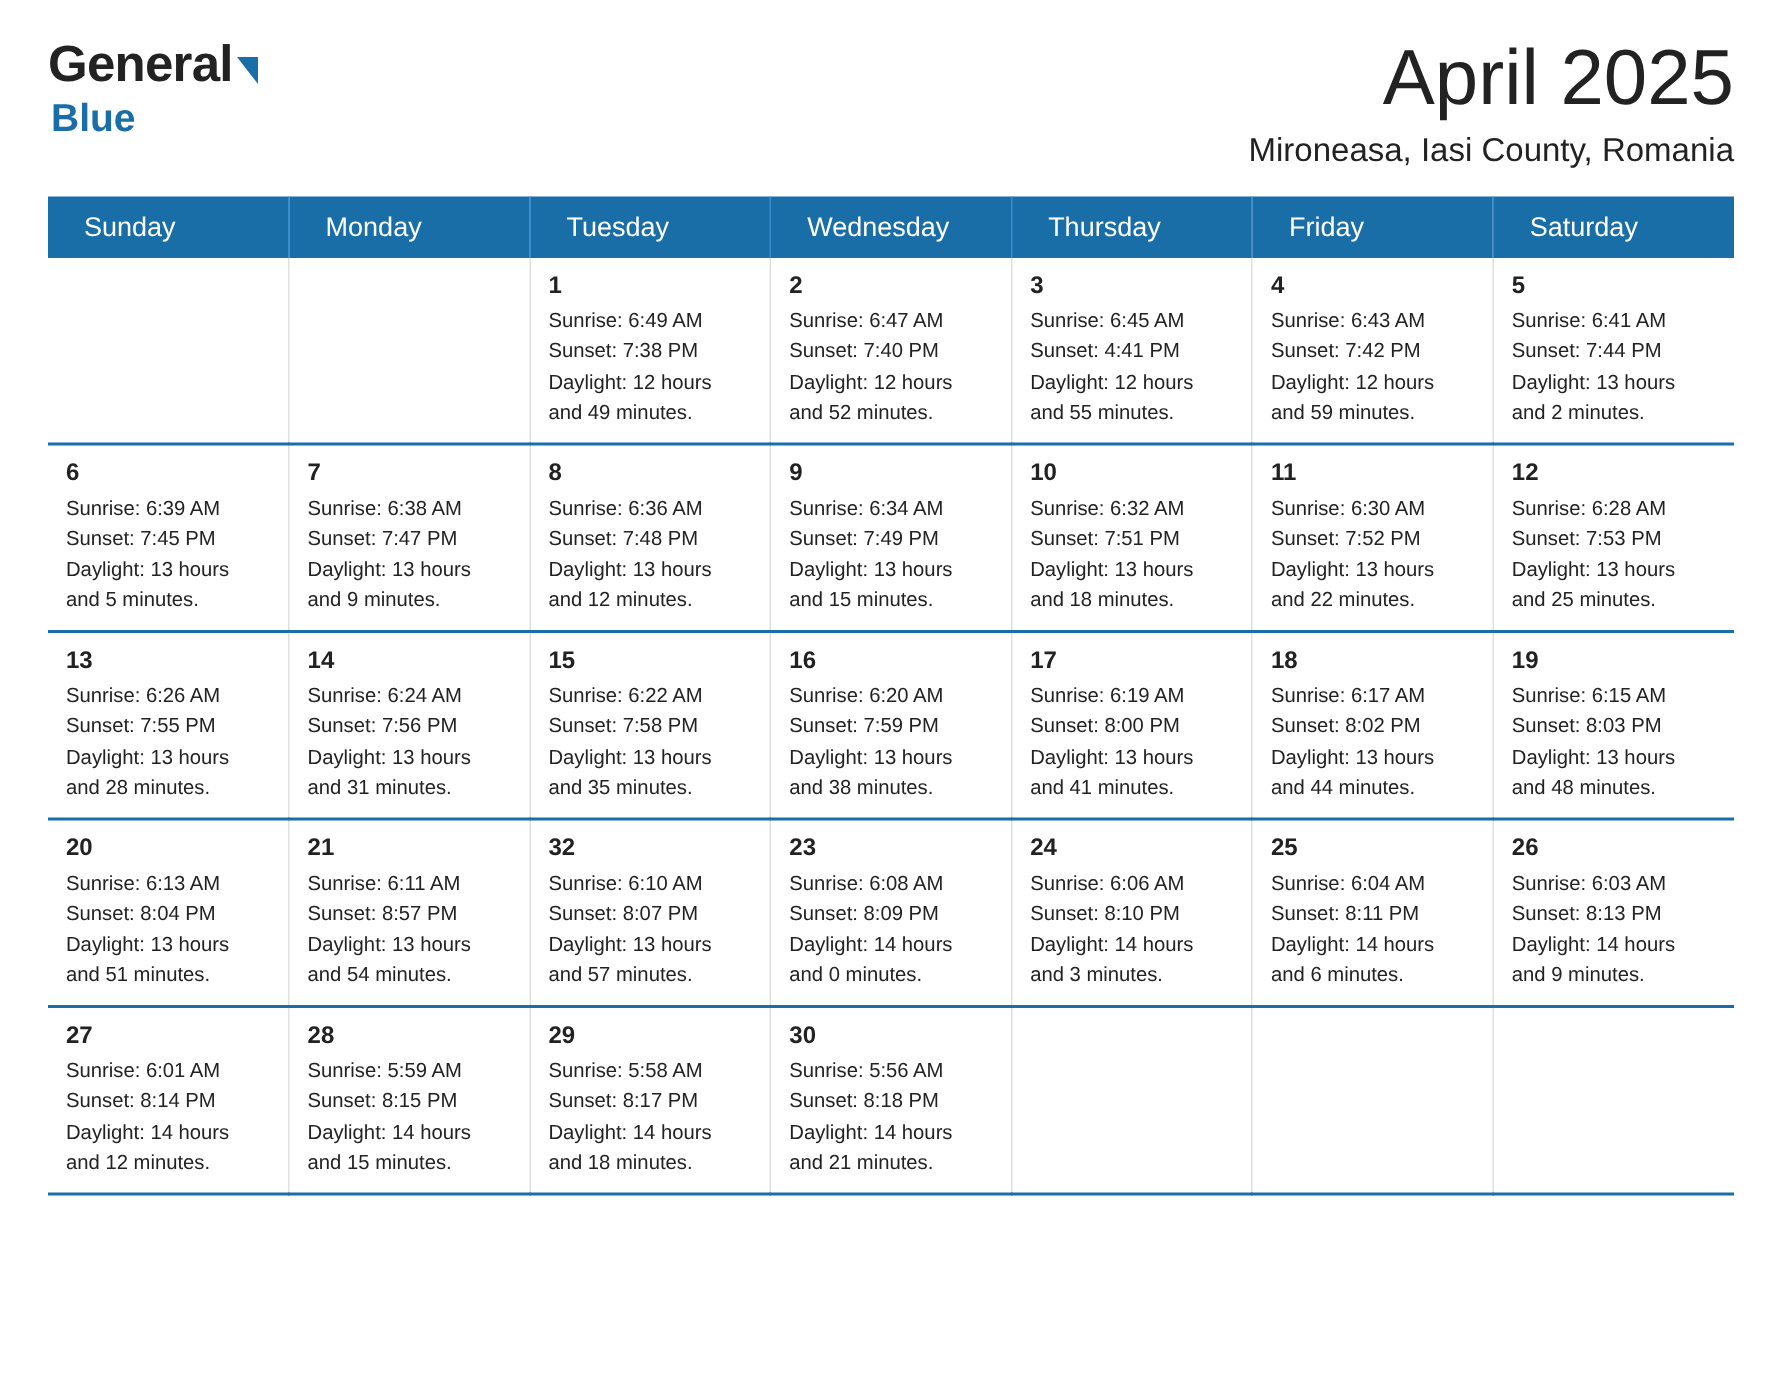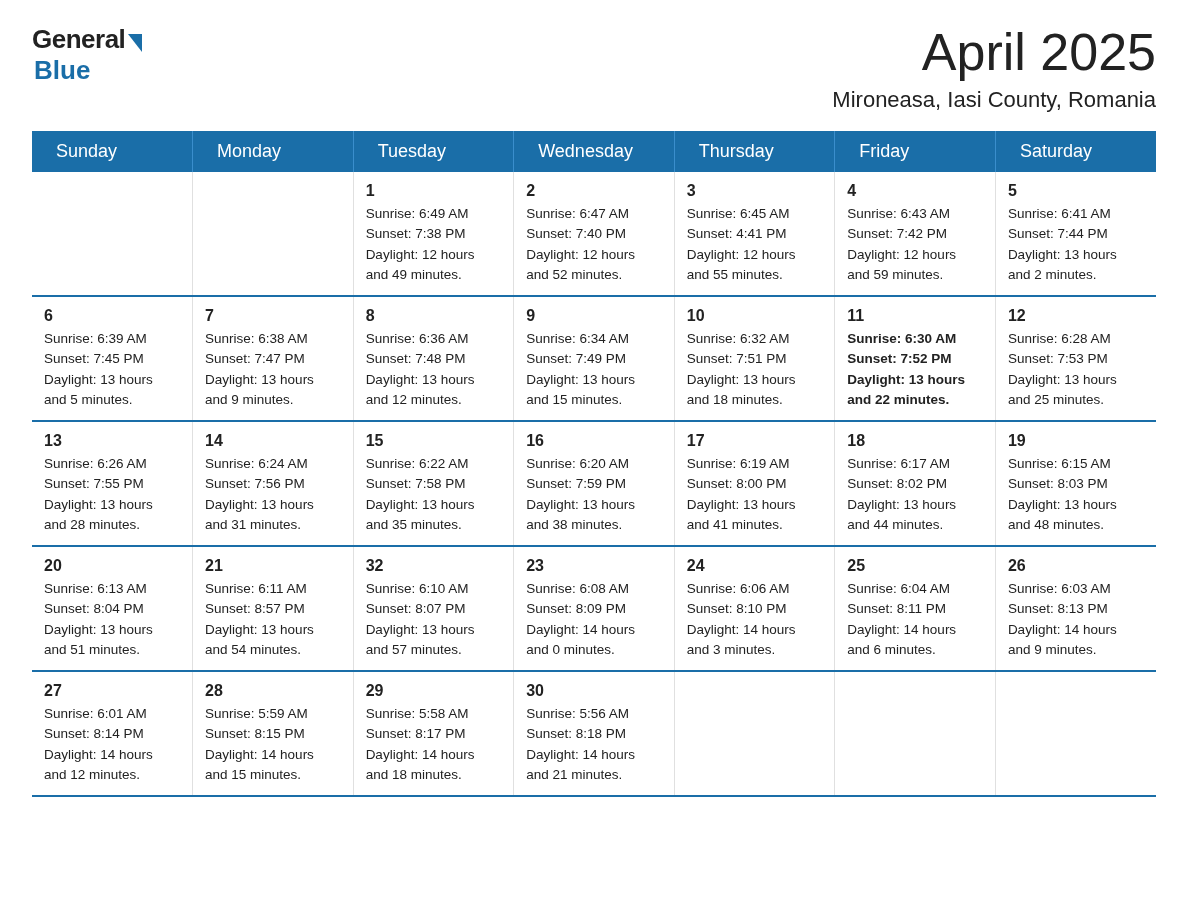--- a/index.html
+++ b/index.html
@@ -20,21 +20,21 @@
     .logo {
       display: flex;
       flex-direction: column;
       align-items: flex-start;
     }
     .logo-top {
       display: flex;
       align-items: center;
     }
     .logo-general {
-      font-size: 26px;
+      font-size: 34px;
       font-weight: bold;
       color: #222;
       letter-spacing: -0.5px;
     }
     .logo-arrow {
       width: 0;
       height: 0;
       border-left: 14px solid transparent;
       border-right: 0px solid transparent;
       border-top: 18px solid #1a6ea8;
@@ -208,21 +208,21 @@
         </td>
         <td>
           <div class="day-number">10</div>
           <div class="day-info" style="white-space: pre-line;">Sunrise: 6:32 AM
 Sunset: 7:51 PM
 Daylight: 13 hours
 and 18 minutes.</div>
         </td>
         <td>
           <div class="day-number">11</div>
-          <div class="day-info" style="white-space: pre-line; font-weight: bold;">Sunrise: 6:30 AM
+          <div class="day-info" style="white-space: pre-line;">Sunrise: 6:30 AM
 Sunset: 7:52 PM
 Daylight: 13 hours
 and 22 minutes.</div>
         </td>
         <td>
           <div class="day-number">12</div>
           <div class="day-info" style="white-space: pre-line;">Sunrise: 6:28 AM
 Sunset: 7:53 PM
 Daylight: 13 hours
 and 25 minutes.</div>

